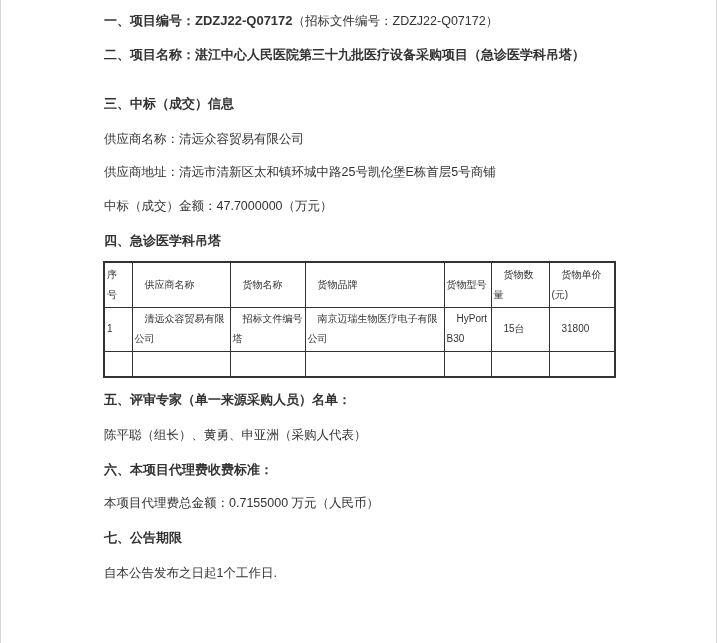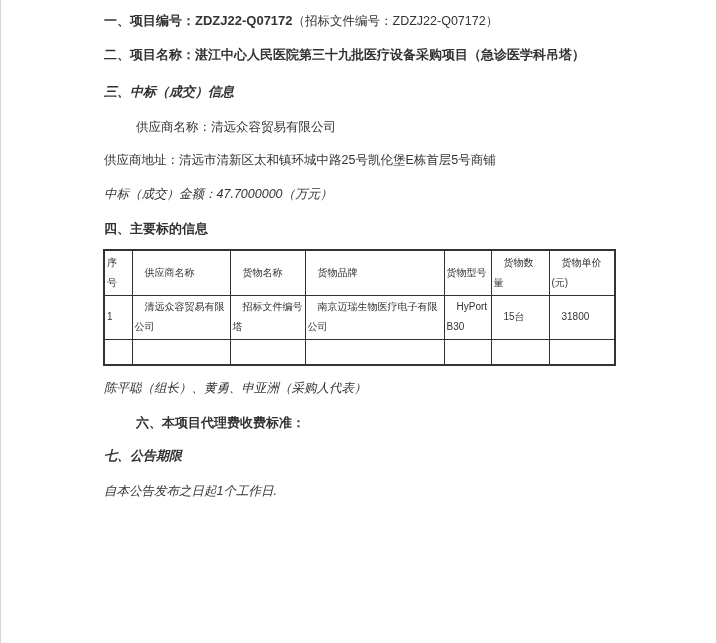--- a/index.html
+++ b/index.html
@@ -10,24 +10,24 @@
     box-sizing:border-box;
     border-left:1px solid #d6d6d6;
     border-right:1px solid #d6d6d6;
     padding:14px 0 5px 103px;
     overflow:hidden;
     background:#ffffff;
   }
   p{margin:0;font-size:12.5px;line-height:14px;white-space:nowrap;}
   .hd{font-weight:bold;font-size:13px;}
   .b{font-weight:bold;}
-  .mb19{margin-bottom:19px;margin-left:32px;}
+  .mb19{margin-bottom:19px;}
   .mb20{margin-bottom:20px;}
-  .mb21{margin-bottom:21px;font-style:italic;}
-  .mb23{margin-bottom:23px;}
+  .mb21{margin-bottom:21px;}
+  .mb23{margin-bottom:35px;}
   table.goods{
     border-collapse:collapse;
     table-layout:fixed;
     width:511px;
     margin:13px 0 15px -1px;
     border:2px solid #333333;
   }
   table.goods td, table.goods th{
     border:1px solid #333333;
     font-size:10px;
@@ -53,21 +53,21 @@
   <p class="hd mb23">二、项目名称：湛江中心人民医院第三十九批医疗设备采购项目（急诊医学科吊塔）</p>
 
   <p class="hd mb21">三、中标（成交）信息</p>
 
   <p class="mb19">供应商名称：清远众容贸易有限公司</p>
 
   <p class="mb20">供应商地址：清远市清新区太和镇环城中路25号凯伦堡E栋首层5号商铺</p>
 
   <p class="mb21">中标（成交）金额：47.7000000（万元）</p>
 
-  <p class="hd">四、主要标的信息</p>
+  <p class="hd">四、急诊医学科吊塔</p>
 
   <table class="goods">
     <colgroup>
       <col style="width:28px">
         <col style="width:98px">
         <col style="width:75px">
         <col style="width:139px">
         <col style="width:47px">
         <col style="width:58px">
         <col style="width:66px">
@@ -103,25 +103,27 @@
         <td></td>
         <td></td>
         <td></td>
         <td></td>
         <td></td>
         <td></td>
       </tr>
     </tbody>
   </table>
 
+  <p class="hd mb21">五、评审专家（单一来源采购人员）名单：</p>
 
   <p class="mb21">陈平聪（组长）、黄勇、申亚洲（采购人代表）</p>
 
   <p class="hd mb19">六、本项目代理费收费标准：</p>
 
 
+  <p class="mb21">本项目代理费总金额：0.7155000 万元（人民币）</p>
 
   <p class="hd mb21">七、公告期限</p>
 
   <p class="mb21">自本公告发布之日起1个工作日.</p>
 
 
 </div>
 
 </body></html>

